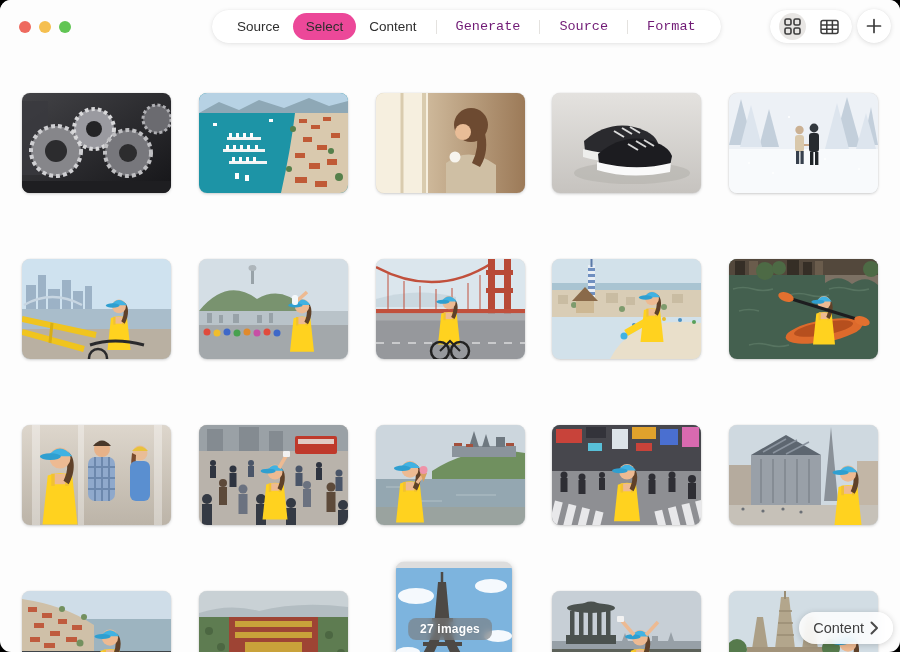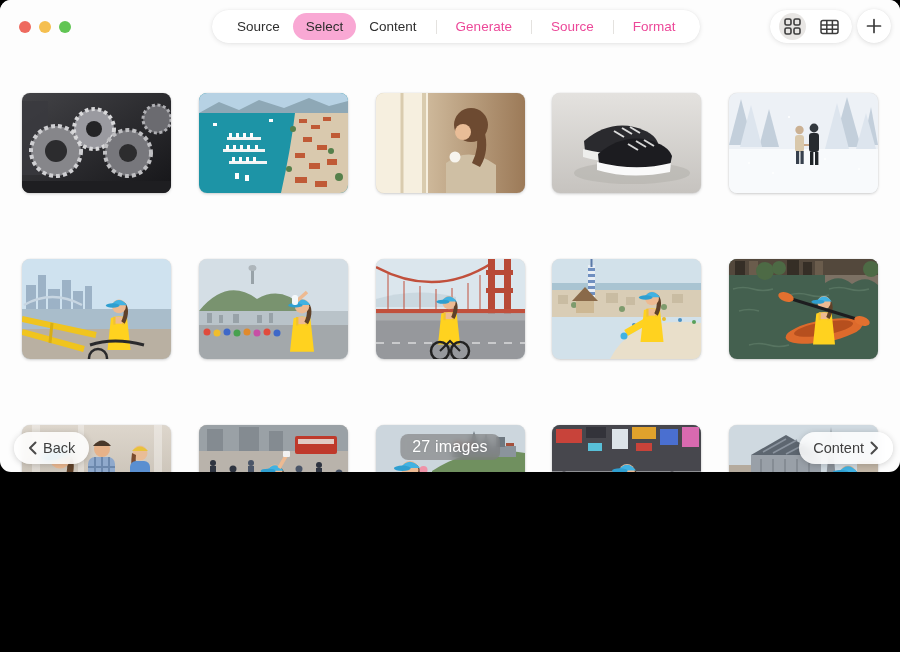--- a/index.html
+++ b/index.html
@@ -1,30 +1,30 @@
 <!DOCTYPE html>
 <html><head>
 <meta charset="utf-8">
 <style>
   html,body{margin:0;padding:0;background:#000;}
   body{font-family:"Liberation Sans",sans-serif;-webkit-font-smoothing:antialiased;}
-  .window{position:relative;width:900px;height:472px;background:#fdfdfd;border-radius:11px;
+  .window{position:relative;width:900px;height:652px;background:#fdfdfd;border-radius:11px;
           overflow:hidden;margin:0 auto;}
   
   .titlebar{position:absolute;top:0;left:0;right:0;height:52px;background:#fdfdfd;z-index:30;}
   .lights{position:absolute;left:19px;top:21px;display:flex;gap:8px;}
   .light{width:12px;height:12px;border-radius:50%;border:none;padding:0;cursor:default;}
   .light.red{background:#ee6a5f;} .light.yellow{background:#f5bf4f;} .light.green{background:#61c554;}
   .tabbar{position:absolute;left:212px;top:10px;height:33px;background:#ffffff;border-radius:17px;
           box-shadow:0 1px 5px rgba(0,0,0,.10),0 0 1px rgba(0,0,0,.08);
           display:flex;align-items:center;padding:0 12px;z-index:31;}
   .tab{font-size:13.5px;color:#2e2e2e;padding:6px 13px;border-radius:14px;background:transparent;
        border:none;white-space:nowrap;cursor:pointer;font-family:inherit;}
-  .tab.selected{background:#f9a8d4;}
-  .tab.disabled{color:#ec4899;cursor:default;}
+  .tab.selected{background:#ec4899;}
+  .tab.disabled{color:#701a75;cursor:default;font-family:Liberation Mono, monospace;}
   .tab-div{width:1px;height:14px;background:#e4e2df;margin:0 6px;}
   .viewpill{position:absolute;left:770px;top:10px;width:82px;height:33px;background:#fff;border-radius:17px;
             box-shadow:0 1px 5px rgba(0,0,0,.10),0 0 1px rgba(0,0,0,.08);
             display:flex;align-items:center;justify-content:space-evenly;z-index:31;}
   .icbtn{width:27px;height:27px;border-radius:50%;display:flex;align-items:center;justify-content:center;
          border:none;background:transparent;padding:0;cursor:pointer;}
   .icbtn.selected{background:#e8e6e4;}
   .plusbtn{position:absolute;left:857px;top:9px;width:34px;height:34px;border-radius:50%;background:#fff;
            box-shadow:0 1px 5px rgba(0,0,0,.12),0 0 1px rgba(0,0,0,.08);
            display:flex;align-items:center;justify-content:center;border:none;padding:0;cursor:pointer;z-index:31;}
@@ -37,21 +37,21 @@
   .thumb.portrait{width:116px;height:170px;margin-top:-29px;margin-left:20px;
                   box-shadow:0 2px 6px rgba(0,0,0,.25),0 0 0 .5px rgba(0,0,0,.05);}
   
   .footbtn{position:absolute;height:32px;border-radius:16px;background:rgba(255,255,255,.85);
            box-shadow:0 1px 6px rgba(0,0,0,.18);display:flex;align-items:center;gap:6px;
            font-size:14.5px;font-weight:500;color:#3f3f3f;padding:0 14px;border:none;cursor:pointer;
            z-index:40;font-family:inherit;backdrop-filter:blur(5px);}
   .backbtn{left:14px;bottom:8px;}
   .nextbtn{right:7px;bottom:8px;}
   .badge{position:absolute;left:50%;transform:translateX(-50%);bottom:12px;z-index:40;
-         background:rgba(122,122,122,.62);color:#fff;font-size:16px;font-weight:normal;
+         background:rgba(122,122,122,.62);color:#fff;font-size:12px;font-weight:bold;
          padding:4px 12px;border-radius:8px;letter-spacing:.2px;backdrop-filter:blur(3px);
          text-shadow:0 0 2px rgba(0,0,0,.15);white-space:nowrap;}
   .chev{display:block;}
 </style>
 </head>
 <body>
 
 <div class="window">
 
   <svg width="0" height="0" style="position:absolute" aria-hidden="true">
@@ -776,28 +776,20 @@
             <line x1="12" y1="74" x2="44" y2="74"></line>
             <line x1="60" y1="82" x2="96" y2="82"></line>
             <line x1="20" y1="90" x2="52" y2="90"></line>
           </g>
         <rect x="28" y="73" width="12" height="4" rx="2" fill="#3e4448"></rect>
         <use href="#wy" transform="translate(119,58) scale(1.4)"></use>
         </svg>
     </figure>
   </div>
 
-  <button class="footbtn backbtn">
-    <span>
-      <svg class="chev" width="9" height="14" viewBox="0 0 9 14">
-          <polyline points="7.5,1.5 2,7 7.5,12.5" fill="none" stroke="#4a4a4a" stroke-width="2" stroke-linecap="round" stroke-linejoin="round"></polyline>
-        </svg>
-    </span>
-    <span>Back</span>
-  </button>
 
   <div class="badge">
     <span>27 images</span>
   </div>
 
   <button class="footbtn nextbtn">
     <span>Content</span>
     <span>
       <svg class="chev" width="9" height="14" viewBox="0 0 9 14">
           <polyline points="1.5,1.5 7,7 1.5,12.5" fill="none" stroke="#4a4a4a" stroke-width="2" stroke-linecap="round" stroke-linejoin="round"></polyline>

